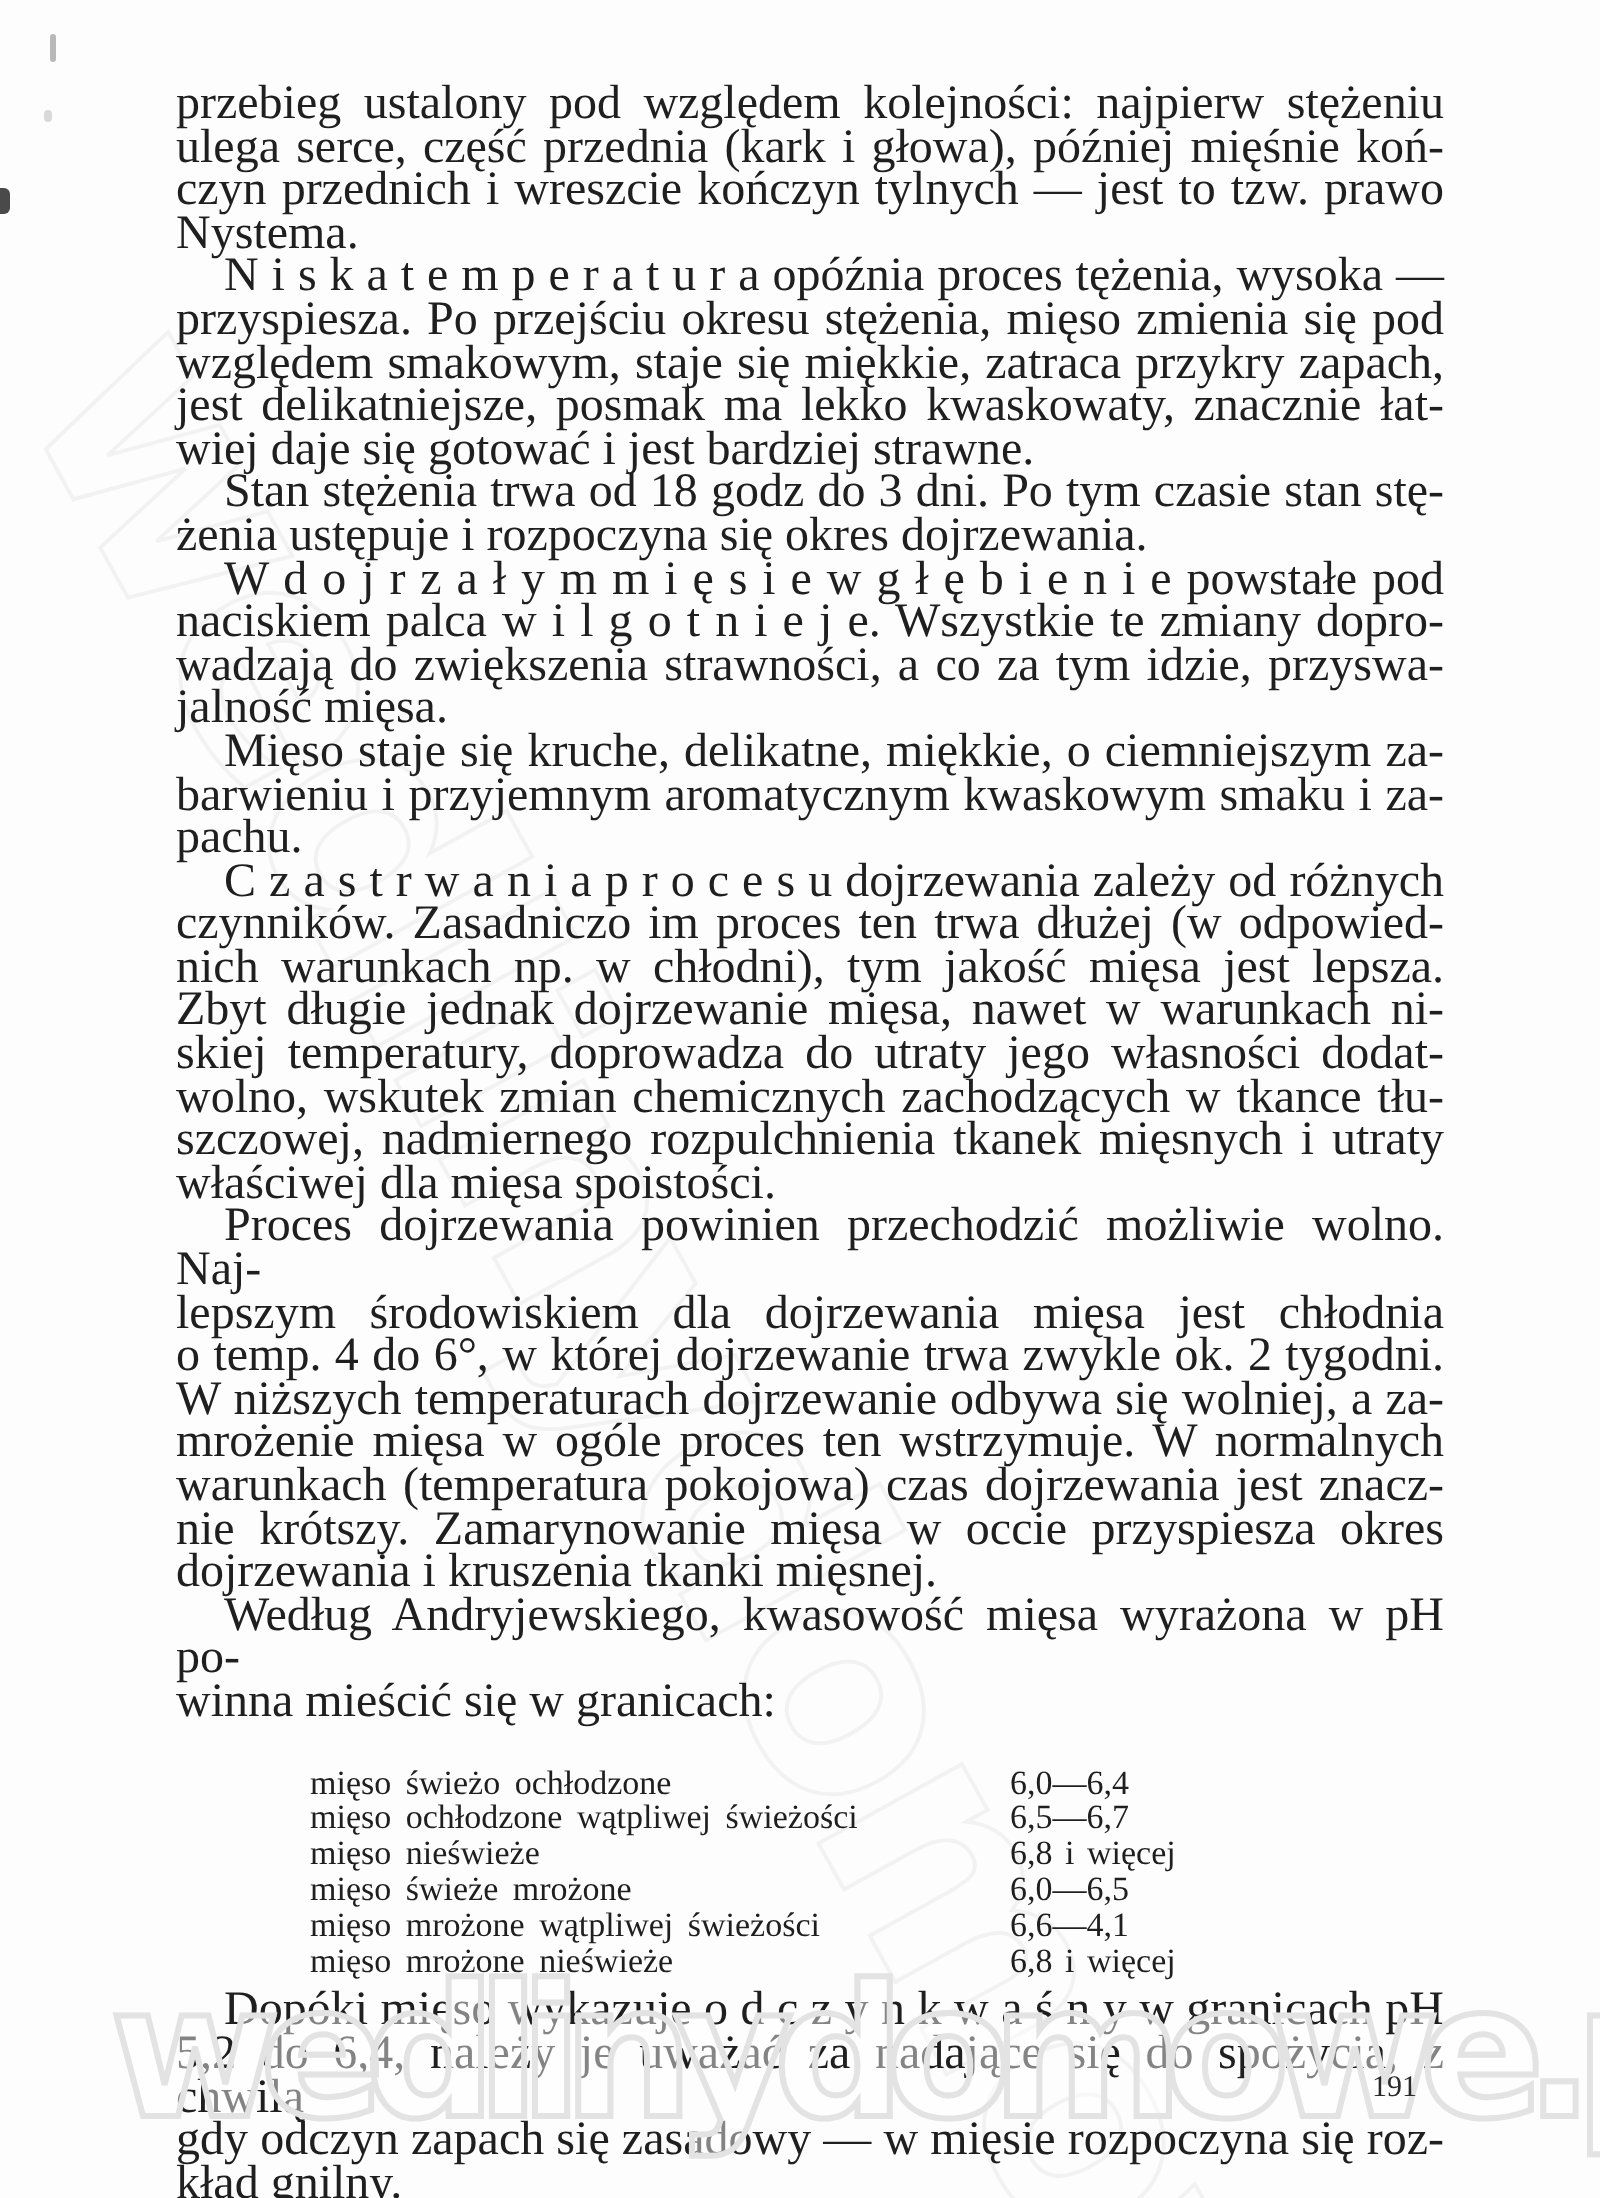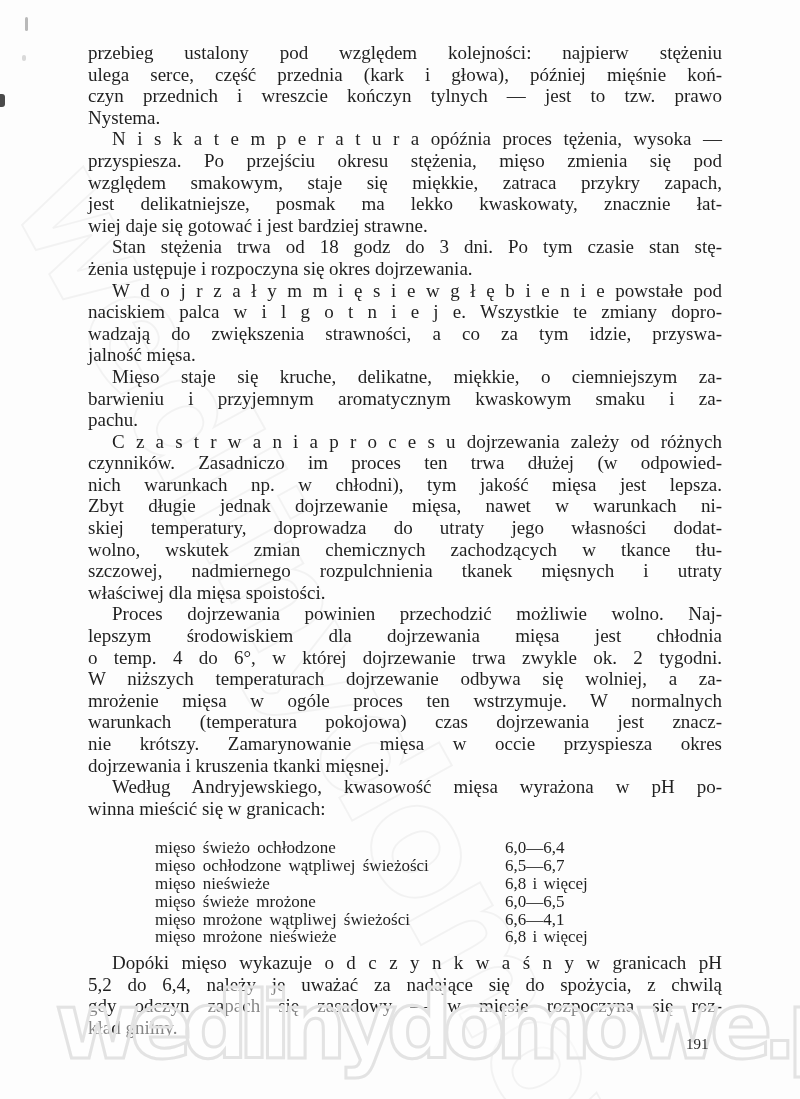--- a/index.html
+++ b/index.html
@@ -1,21 +1,21 @@
 <!DOCTYPE html>
 <html><head>
 <meta charset="utf-8">
 <style>
   html,body{margin:0;padding:0;background:#ffffff;}
   .page{
     position:relative;width:800px;height:1099px;background:#fdfdfd;
     overflow:hidden;font-family:"Liberation Serif", serif;color:#1f1f1f;
   }
   .textblock{position:absolute;left:88px;top:42px;width:634px;}
-  .para{font-size:19px;line-height:21.6px;text-align:justify;}
+  .para{font-size:24px;line-height:21.6px;text-align:justify;}
   .para .line{text-align:justify;text-align-last:justify;white-space:normal;}
   .para .line.last{text-align-last:left;}
   .para .line.indent{text-indent:24px;}
   .ph-table{margin:20px 0 6px 67px;font-size:17px;line-height:17.8px;}
   .ph-row{display:flex;}
   .ph-label{width:350px;word-spacing:3px;}
   .ph-value{word-spacing:2px;}
   .pagenum{position:absolute;left:686px;top:1036px;font-size:15px;color:#2a2a2a;}
   .wm-bottom{
     position:absolute;left:55px;top:981px;width:760px;

